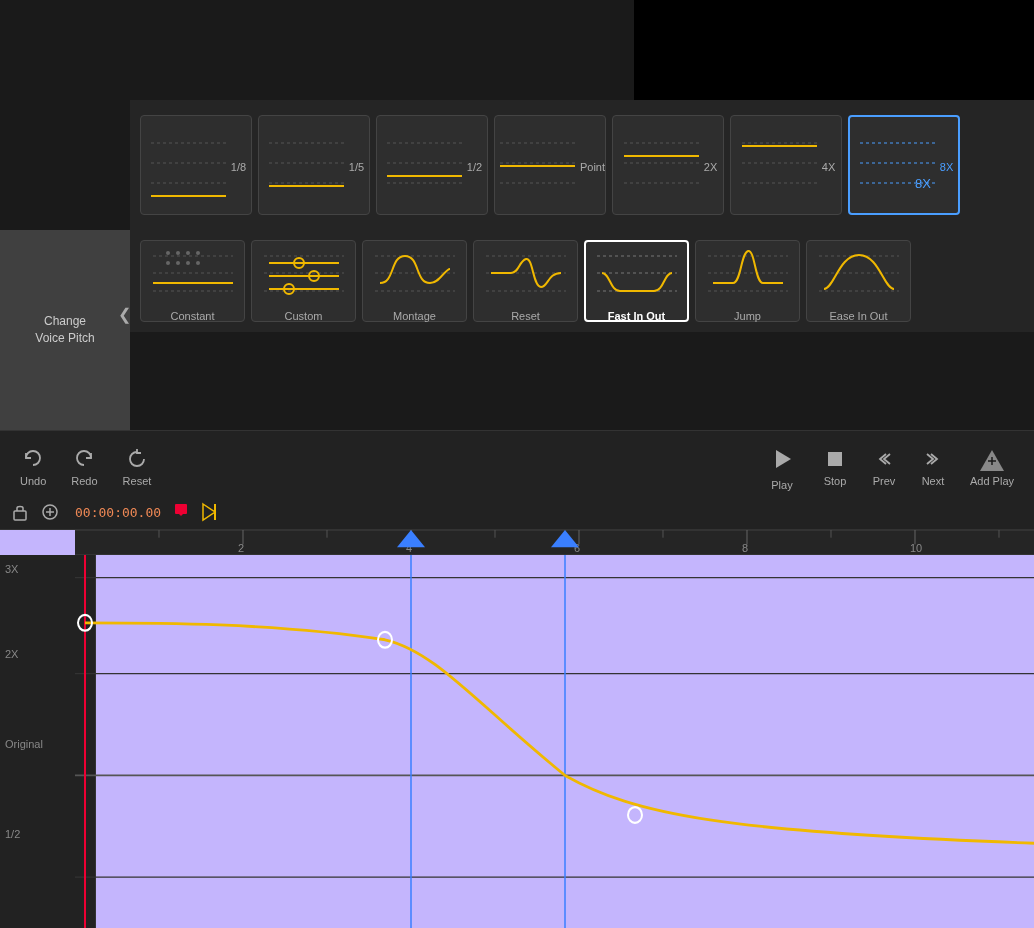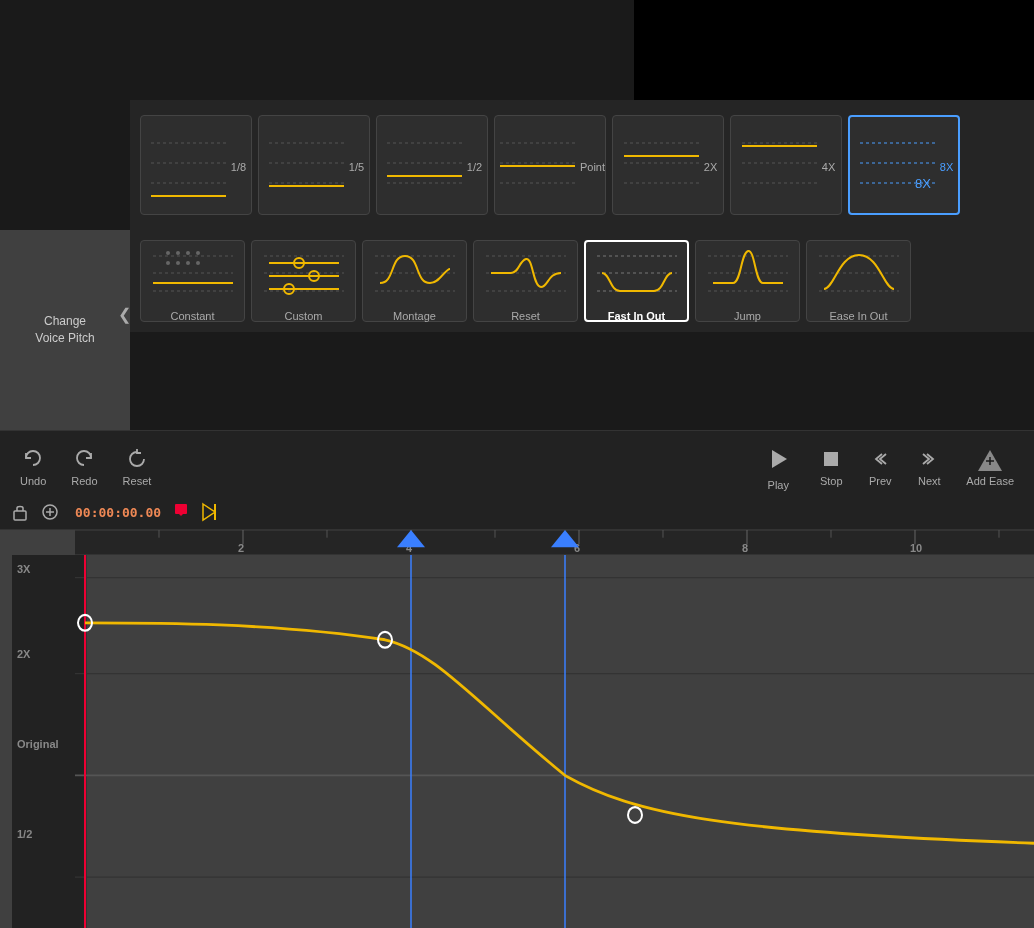--- a/index.html
+++ b/index.html
@@ -229,22 +229,21 @@
       height: 32px;
     }
 
     
     .timeline-area {
       position: absolute;
       top: 495px;
       left: 0;
       right: 0;
       bottom: 0;
-      background: #404040;
-      font-weight: bold;
+      background: #c4b5fd;
     }
 
     .timeline-header {
       height: 35px;
       background: #222;
       display: flex;
       align-items: center;
       padding: 0 10px;
       gap: 10px;
       border-bottom: 1px solid #333;
@@ -289,22 +288,22 @@
       position: absolute;
       top: 60px;
       left: 0;
       right: 0;
       bottom: 0;
     }
 
     .timeline-labels {
       position: absolute;
       top: 0;
-      left: 12px;
-      width: 75px;
+      left: 0;
+      width: 96px;
       bottom: 0;
       background: #222;
       border-right: 1px solid #333;
     }
 
     .timeline-label-item {
       position: absolute;
       left: 5px;
       font-size: 11px;
       color: #888;
@@ -601,21 +600,21 @@
     </button>
 
     <button class="toolbar-btn">
       <div class="toolbar-icon">
         <svg width="24" height="24" viewBox="0 0 24 24" fill="none">
           <polygon points="12,3 24,24 0,24" fill="#888"></polygon>
           <line x1="12" y1="10" x2="12" y2="18" stroke="#1a1a1a" stroke-width="1.5"></line>
           <line x1="8" y1="14" x2="16" y2="14" stroke="#1a1a1a" stroke-width="1.5"></line>
         </svg>
       </div>
-      <span>Add Ease</span>
+      <span>Add Play</span>
     </button>
 
   </div>
 
   <div class="timeline-area">
 
     <div class="timeline-header">
       <div class="lock-icon">
         <svg width="16" height="18" viewBox="0 0 16 18" fill="none">
           <rect x="2" y="8" width="12" height="9" rx="1" stroke="#aaa" stroke-width="1.5" fill="none"></rect>

